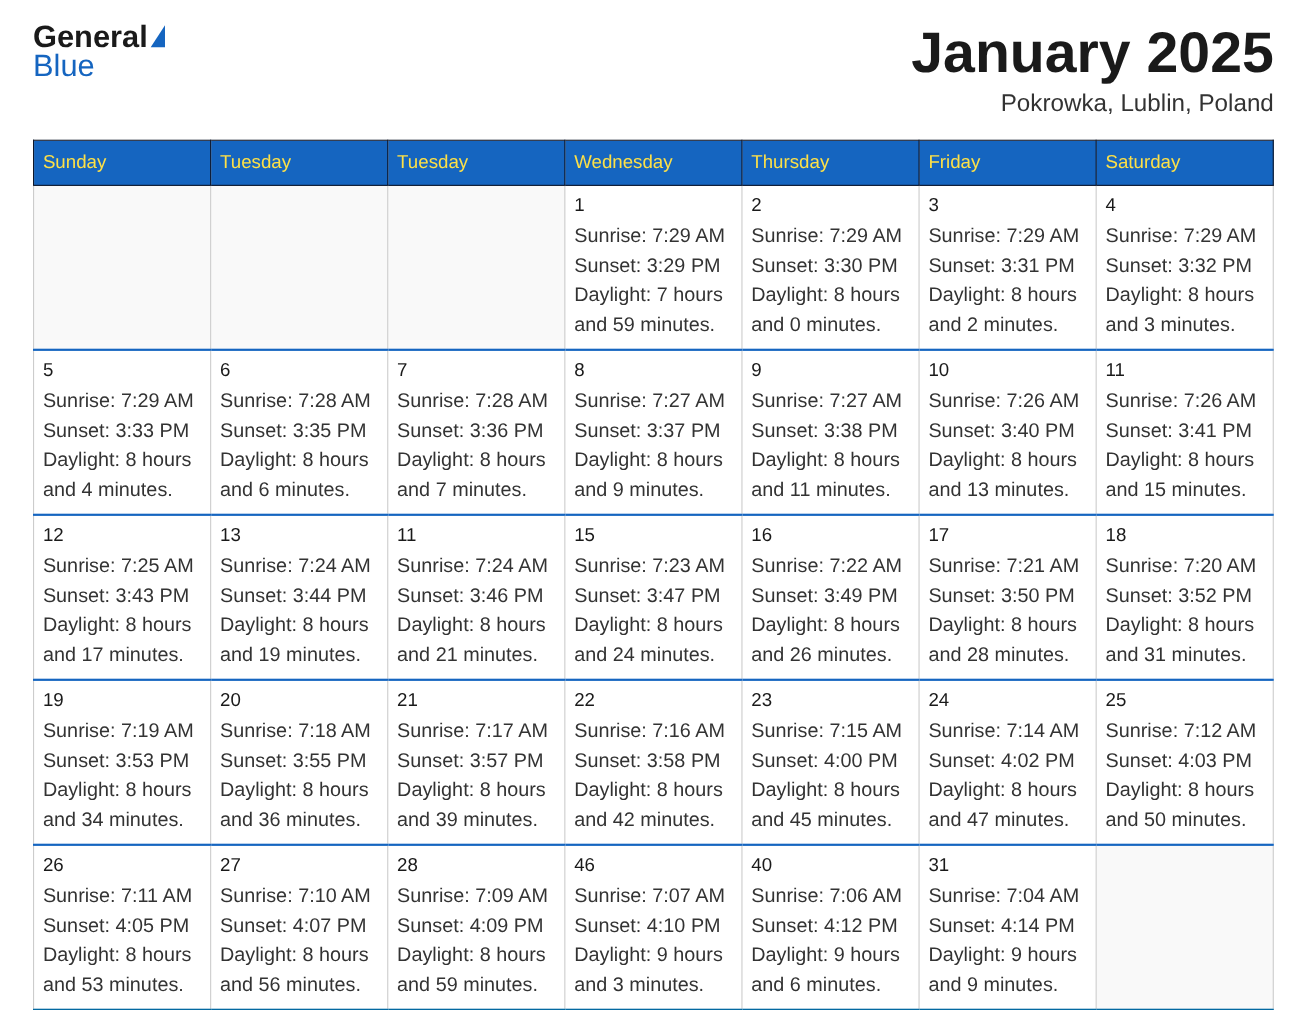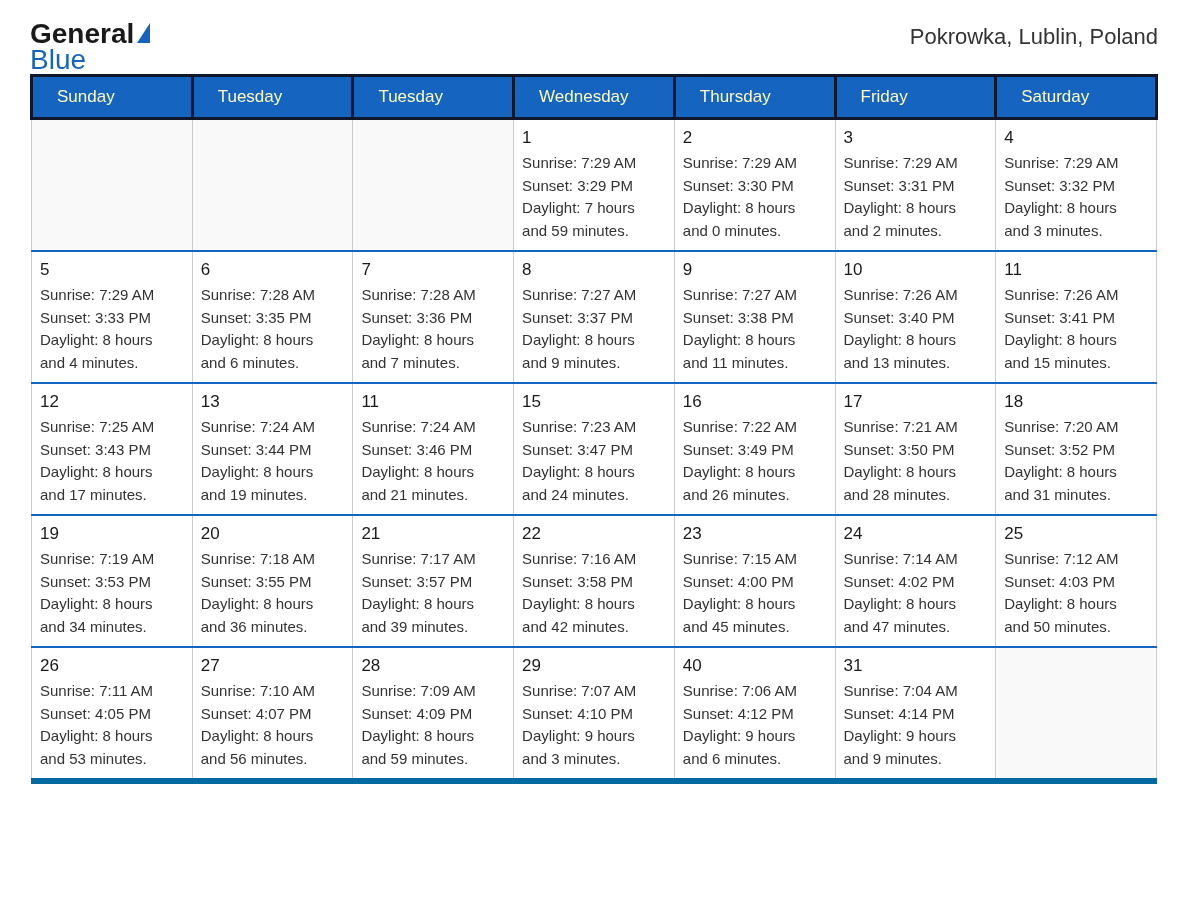--- a/index.html
+++ b/index.html
@@ -7,67 +7,67 @@
       font-family: Arial, Helvetica, sans-serif;
       background: #ffffff;
       width: 1188px;
       min-height: 918px;
       padding: 20px 30px;
     }
     .header {
       display: flex;
       justify-content: space-between;
       align-items: flex-start;
+      margin-bottom: 20px;
     }
     .title-section {
       text-align: right;
     }
     .month-title {
       font-size: 52px;
       font-weight: bold;
       color: #1a1a1a;
       line-height: 1.1;
     }
     .location {
       font-size: 22px;
       color: #333;
       margin-top: 4px;
-      text-align: center;
     }
     .calendar {
       width: 100%;
       border-collapse: collapse;
       border: 1px solid #ccc;
     }
     .calendar th {
       background-color: #1565c0;
-      color: #fef9c3;
-      padding: 10px 24px;
+      color: #fde047;
+      padding: 10px 8px;
       text-align: left;
       font-size: 17px;
       font-weight: normal;
-      border: 3px solid #0f172a;
+      border: 1px solid #0f172a;
     }
     .calendar td {
       vertical-align: top;
       padding: 8px 8px;
       border: 1px solid #ccc;
       width: calc(100% / 7);
       min-height: 100px;
       font-size: 13px;
       color: #333;
     }
     .day-number {
       font-size: 17px;
       color: #1a1a1a;
       margin-bottom: 4px;
       display: block;
     }
     .day-info {
-      font-size: 15px;
+      font-size: 18px;
       color: #333;
       line-height: 1.5;
     }
     .empty-cell {
       background: #f9f9f9;
     }
     .calendar tr td {
       border-bottom: 2px solid #1565c0;
     }
     .calendar tr:last-child td {
@@ -110,20 +110,21 @@
 
 <div class="header">
   <div class="logo-wrapper">
     <div class="logo-line1">
       <span>General</span>
         <span class="tri"></span>
     </div>
     <div class="logo-line2">Blue</div>
   </div>
   <div class="title-section">
+    <div class="month-title">January 2025</div>
     <div class="location">Pokrowka, Lublin, Poland</div>
   </div>
 </div>
 
 <table class="calendar">
   <thead>
     <tr>
     <th>Sunday</th>
         <th>Tuesday</th>
         <th>Tuesday</th>
@@ -252,21 +253,21 @@
         </td>
         <td>
           <span class="day-number">27</span>
           <div class="day-info">Sunrise: 7:10 AM<br>Sunset: 4:07 PM<br>Daylight: 8 hours<br>and 56 minutes.</div>
         </td>
         <td>
           <span class="day-number">28</span>
           <div class="day-info">Sunrise: 7:09 AM<br>Sunset: 4:09 PM<br>Daylight: 8 hours<br>and 59 minutes.</div>
         </td>
         <td>
-          <span class="day-number">29</span>
+          <span class="day-number">46</span>
           <div class="day-info">Sunrise: 7:07 AM<br>Sunset: 4:10 PM<br>Daylight: 9 hours<br>and 3 minutes.</div>
         </td>
         <td>
           <span class="day-number">40</span>
           <div class="day-info">Sunrise: 7:06 AM<br>Sunset: 4:12 PM<br>Daylight: 9 hours<br>and 6 minutes.</div>
         </td>
         <td>
           <span class="day-number">31</span>
           <div class="day-info">Sunrise: 7:04 AM<br>Sunset: 4:14 PM<br>Daylight: 9 hours<br>and 9 minutes.</div>
         </td>

